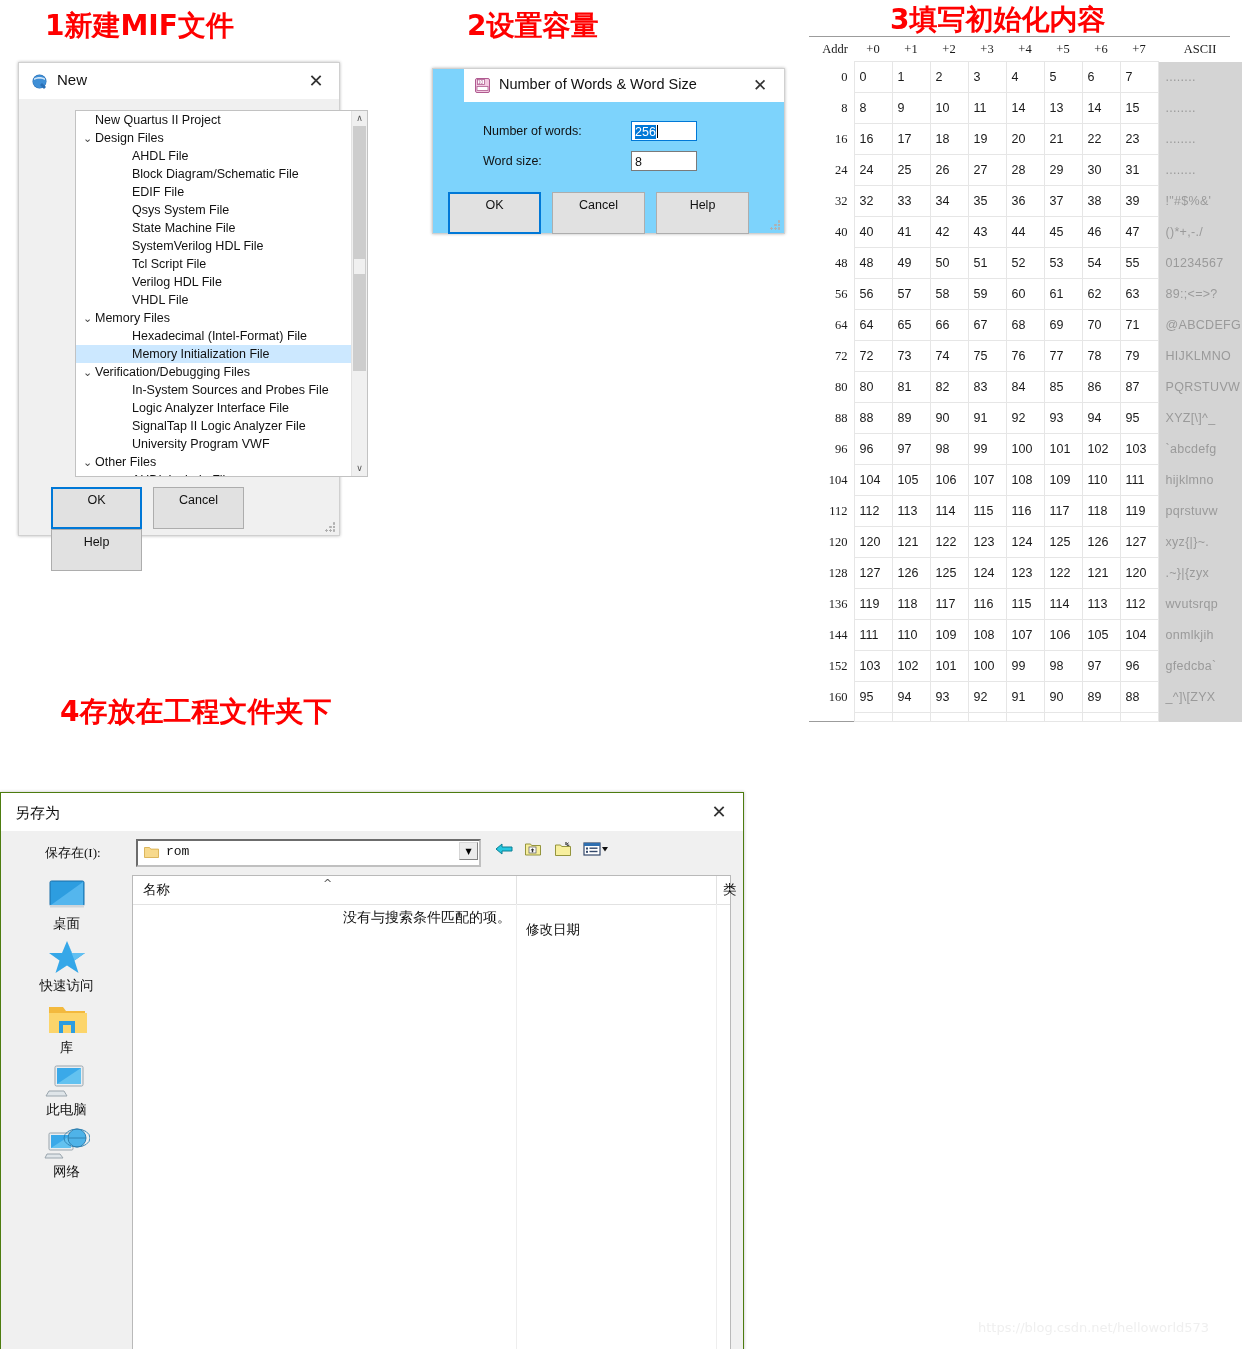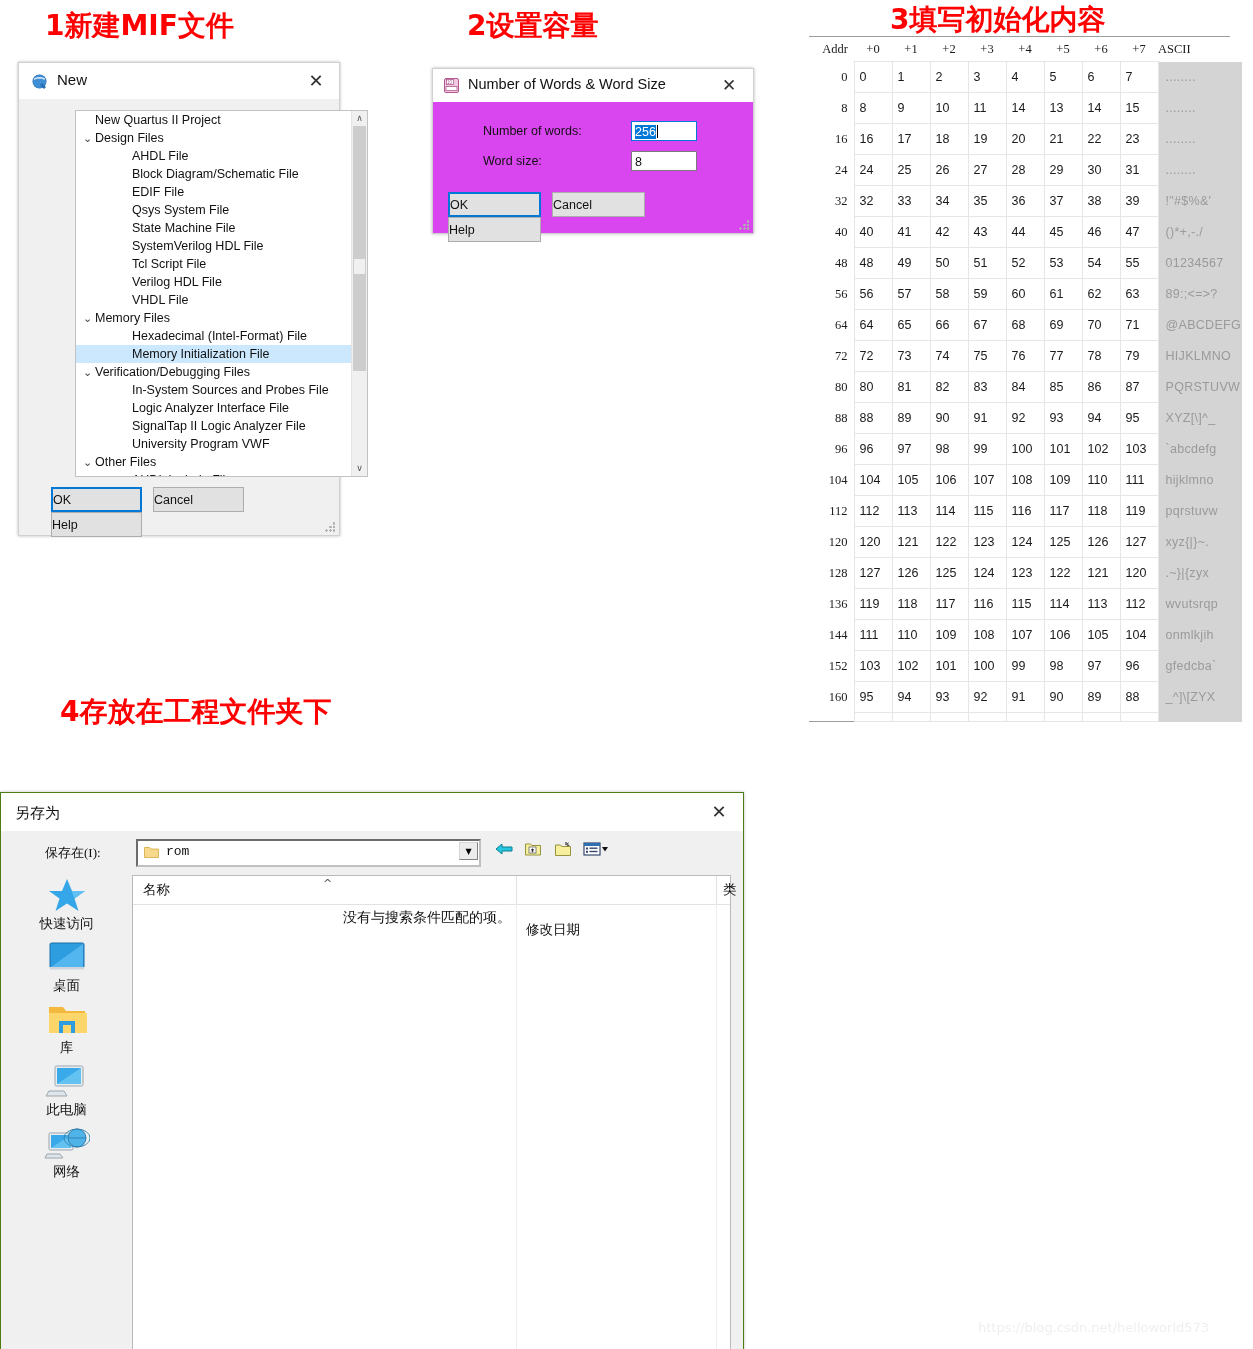--- a/index.html
+++ b/index.html
@@ -64,41 +64,42 @@
   }
   #new-tree .vscroll .arw.bot{position:absolute;bottom:0;left:0;right:0;}
   #new-tree .vscroll .thumb{
     position:absolute;left:1px;right:1px;top:15px;height:245px;background:#cdcdcd;
   }
   #new-tree .vscroll .thumb2{
     position:absolute;left:2px;right:2px;top:148px;height:15px;background:#f0f0f0;
   }
   .btnrow-new{position:absolute;left:32px;top:424px;}
   .wbtn{
-    display:inline-block;height:25px;line-height:25px;text-align:left;
+    display:inline-block;height:42px;line-height:25px;text-align:center;
     font-size:12.5px;color:#111;background:#e1e1e1;border:1px solid #adadad;
     margin-right:11px;box-sizing:border-box;
   }
   .wbtn.default{border:2px solid #0078d7;background:#e1e1e1;line-height:23px;}
   .grip{
     position:absolute;right:4px;bottom:3px;width:10px;height:10px;
     background:
       radial-gradient(circle at 1.5px 8.5px,#b0b0b0 1.1px,transparent 1.2px),
       radial-gradient(circle at 5.5px 8.5px,#b0b0b0 1.1px,transparent 1.2px),
       radial-gradient(circle at 9px 8.5px,#b0b0b0 1.1px,transparent 1.2px),
       radial-gradient(circle at 5.5px 5px,#b0b0b0 1.1px,transparent 1.2px),
       radial-gradient(circle at 9px 5px,#b0b0b0 1.1px,transparent 1.2px),
       radial-gradient(circle at 9px 1.5px,#b0b0b0 1.1px,transparent 1.2px);
   }
 
   
   #words-dialog{
     left:432px;top:68px;width:320px;height:164px;
-    background:#d946ef;border:1px solid #d0d0d0;
+    background:#7dd3fc;border:1px solid #d0d0d0;
     box-shadow:0 0 3px rgba(0,0,0,.28);
+    padding-left:31px;
   }
   #words-dialog .titlebar{height:33px;background:#fff;position:relative;}
   #words-dialog .tb-icon{position:absolute;left:10px;top:8px;width:17px;height:17px;}
   #words-dialog .tb-title{position:absolute;left:35px;top:7px;font-size:14.5px;color:#111;}
   #words-dialog .tb-close{
     position:absolute;right:12px;top:4px;width:24px;height:24px;
     font-size:17px;color:#333;text-align:center;line-height:24px;
     font-family:"DejaVu Sans",sans-serif;
   }
   #words-dialog .frow{position:absolute;font-size:12.5px;color:#111;}
@@ -123,21 +124,21 @@
   #mem-table table{border-collapse:collapse;width:421px;table-layout:fixed;}
   #mem-table th,#mem-table td{
     height:30px;padding:0;vertical-align:middle;font-weight:normal;
   }
   #mem-table thead th{
     height:24px;border:none;font-size:12.5px;color:#1a1a1a;
     font-family:"Liberation Serif","DejaVu Serif",serif;
   }
   #mem-table thead th.addr{width:39px;text-align:right;padding-right:6px;}
   #mem-table thead th.dat{width:38px;text-align:center;}
-  #mem-table thead th.asc{width:84px;text-align:left;}
+  #mem-table thead th.asc{width:84px;text-align:center;}
   #mem-table td.addr{
     width:39px;text-align:right;padding-right:6px;
     font-family:"Liberation Serif","DejaVu Serif",serif;
   }
   #mem-table td.dat{
     width:38px;text-align:left;padding-left:5px;
     border:1px solid #e6e6e6;
   }
   #mem-table td.asc{
     width:84px;background:#d4d4d4;color:#9a9a9a;text-align:left;
@@ -636,32 +637,32 @@
             <rect x="6.5" y="9.8" width="8" height="1.4"></rect>
         </g>
         <path d="M19 6 l6 0 -3 4.5z" fill="#111"></path>
       </svg>
     </span>
   </div>
 
   <div class="sidebar" id="saveas-sidebar">
       <div class="side-item">
         <div class="ic"><svg width="46" height="40" viewBox="0 0 46 40">
-            <path d="M23 4 L28 16 L41 16 L30.5 23.5 L34.5 36 L23 28.5 L11.5 36 L15.5 23.5 L5 16 L18 16 Z" fill="#35a7e8"></path>
-            <path d="M23 4 L28 16 L41 16 L30.5 23.5 Z" fill="#62c0f2"></path>
-          </svg></div>
-        <div class="lb">快速访问</div>
-      </div>
-      <div class="side-item">
-        <div class="ic"><svg width="46" height="40" viewBox="0 0 46 40">
             <rect x="6" y="6" width="34" height="25" rx="1.5" fill="#2d9de0" stroke="#1a6fa8"></rect>
             <path d="M7 30 L39 7 L39 30 Z" fill="#54b6ee"></path>
             <rect x="6" y="30" width="34" height="2.5" fill="#cfd5da"></rect>
           </svg></div>
         <div class="lb">桌面</div>
+      </div>
+      <div class="side-item">
+        <div class="ic"><svg width="46" height="40" viewBox="0 0 46 40">
+            <path d="M23 4 L28 16 L41 16 L30.5 23.5 L34.5 36 L23 28.5 L11.5 36 L15.5 23.5 L5 16 L18 16 Z" fill="#35a7e8"></path>
+            <path d="M23 4 L28 16 L41 16 L30.5 23.5 Z" fill="#62c0f2"></path>
+          </svg></div>
+        <div class="lb">快速访问</div>
       </div>
       <div class="side-item">
         <div class="ic"><svg width="46" height="40" viewBox="0 0 46 40">
             <path d="M5 8h14l3 4h19v22H5z" fill="#f3b93d"></path>
             <path d="M5 14h38v20H5z" fill="#fcd56b"></path>
             <path d="M15 34V22h16v12" fill="#2d9de0"></path>
             <rect x="19" y="26" width="8" height="8" fill="#fcd56b"></rect>
           </svg></div>
         <div class="lb">库</div>
       </div>

